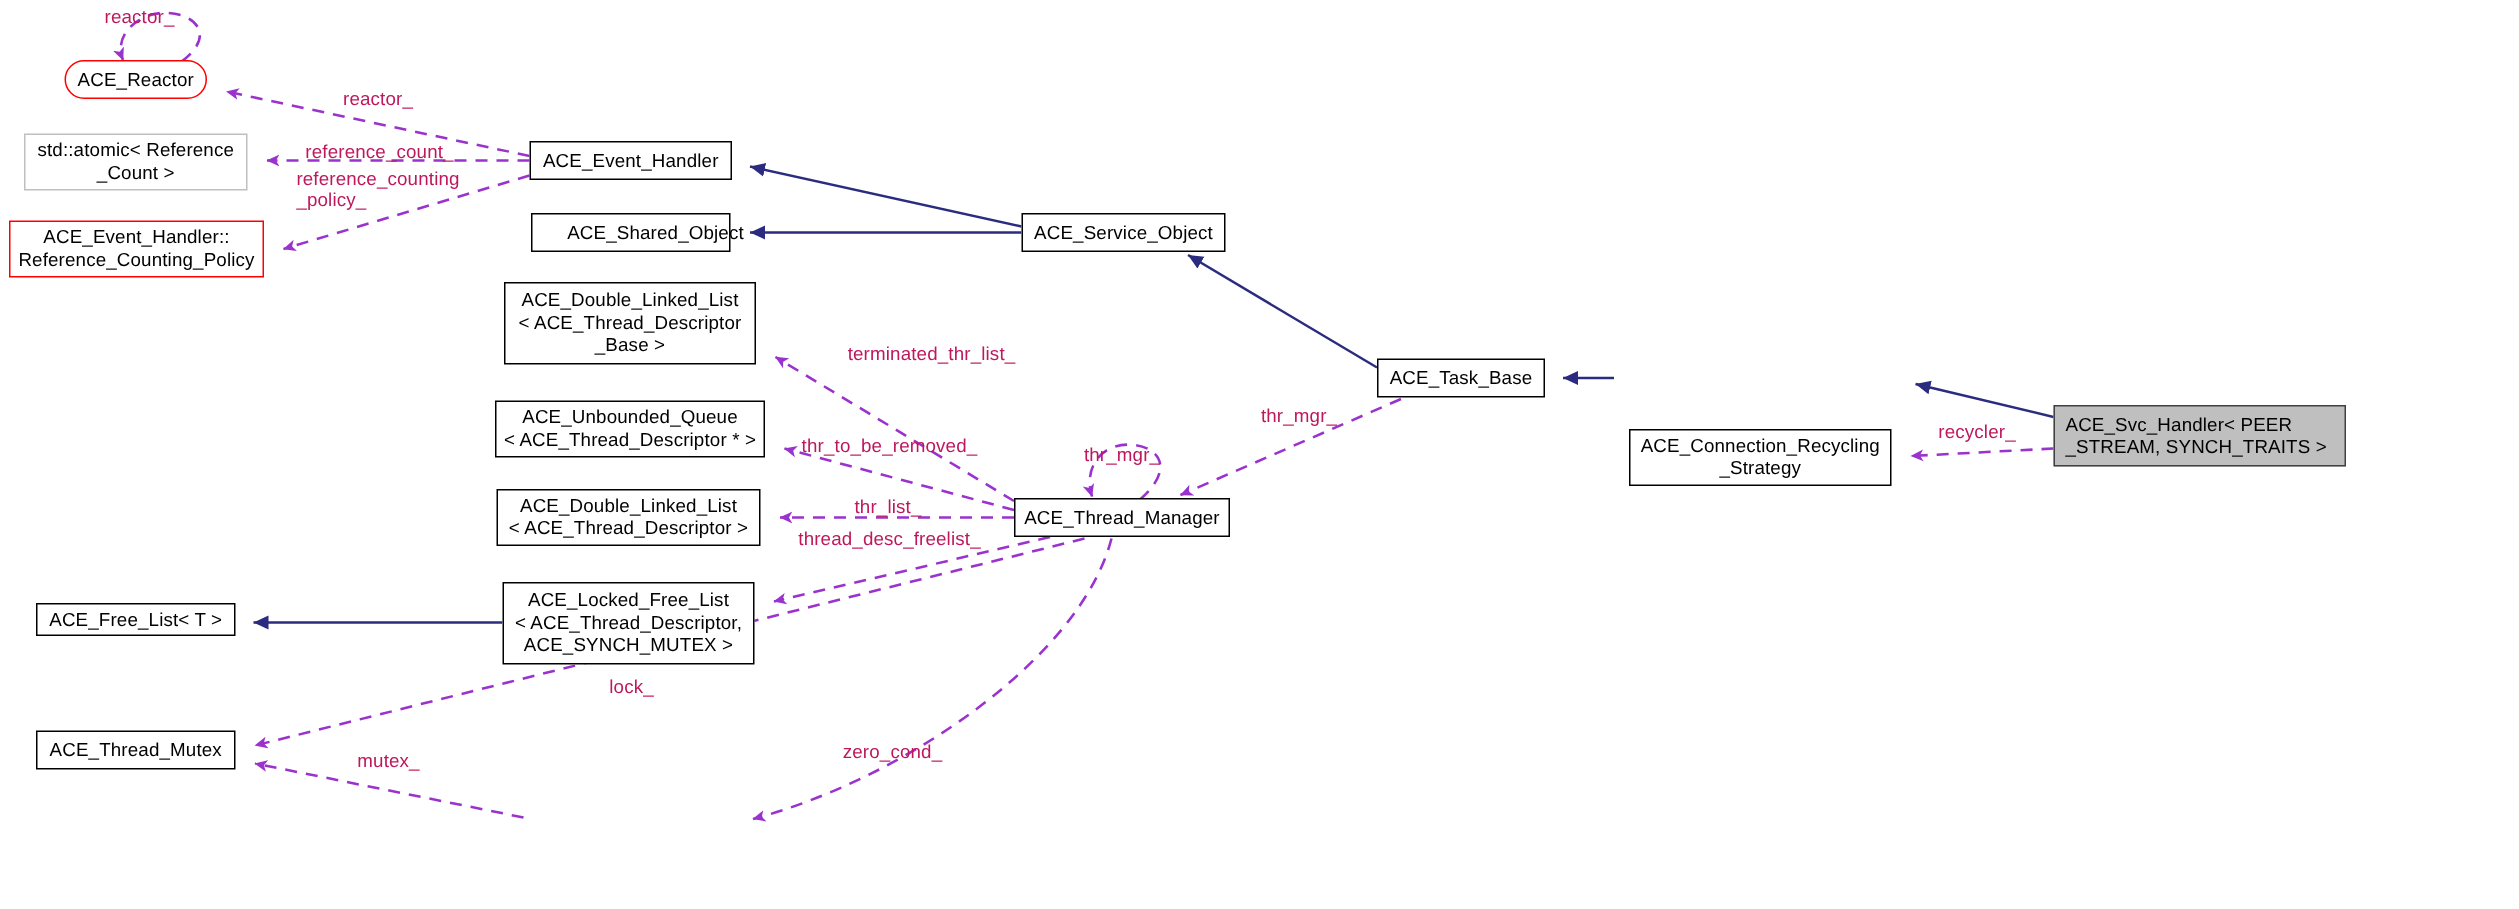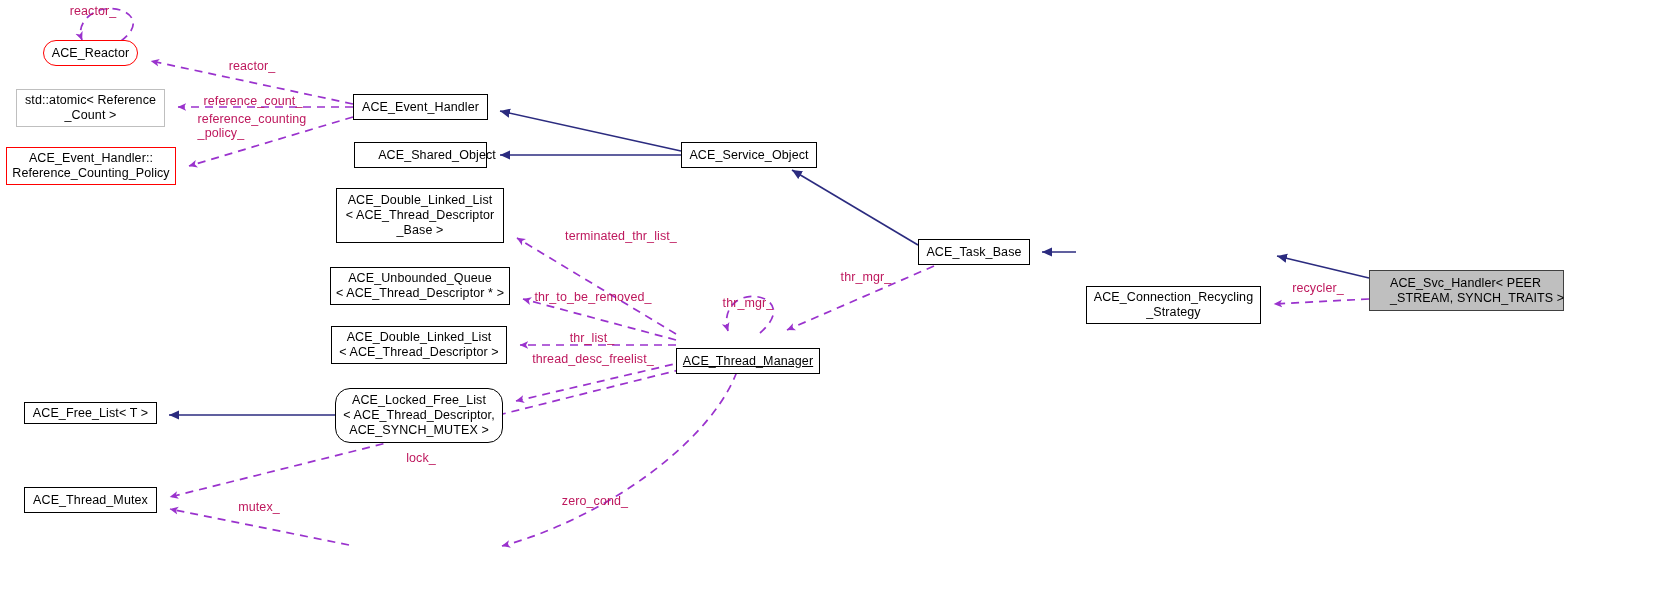--- a/index.html
+++ b/index.html
@@ -43,21 +43,21 @@
     border-color: #ff0000;
   }
   .node.grey-border {
     border-color: #bfbfbf;
   }
   .node.focus {
     background: #bfbfbf;
     border-color: #404040;
     justify-content: flex-start;
     text-align: left;
-    padding-left: 20px;
+    padding-left: 7px;
   }
   .edge-label {
     position: absolute;
     color: #be185d;
     font-size: 12.5px;
     line-height: 14px;
     white-space: pre;
     text-align: left;
     transform: translate(-50%, -50%);
     letter-spacing: 0.1px;
@@ -110,27 +110,27 @@
 _Count &gt;</div>
     <div class="node" style="left: 353px; top: 94px; width: 135px; height: 26px;">ACE_Event_Handler</div>
     <div class="node" style="left: 354px; top: 142px; width: 133px; height: 26px; padding-left: 33px;">ACE_Shared_Object</div>
     <div class="node" style="left: 336px; top: 188px; width: 168px; height: 55px;">ACE_Double_Linked_List
 &lt; ACE_Thread_Descriptor
 _Base &gt;</div>
     <div class="node" style="left: 330px; top: 267px; width: 180px; height: 38px;">ACE_Unbounded_Queue
 &lt; ACE_Thread_Descriptor * &gt;</div>
     <div class="node" style="left: 331px; top: 326px; width: 176px; height: 38px;">ACE_Double_Linked_List
 &lt; ACE_Thread_Descriptor &gt;</div>
-    <div class="node" style="left: 335px; top: 388px; width: 168px; height: 55px; border-radius: 15px;">ACE_Locked_Free_List
+    <div class="node" style="left: 335px; top: 388px; width: 168px; height: 55px;">ACE_Locked_Free_List
 &lt; ACE_Thread_Descriptor,
 ACE_SYNCH_MUTEX &gt;</div>
     <div class="node" style="left: 24px; top: 402px; width: 133px; height: 22px;">ACE_Free_List&lt; T &gt;</div>
     <div class="node" style="left: 24px; top: 487px; width: 133px; height: 26px;">ACE_Thread_Mutex</div>
     <div class="node" style="left: 681px; top: 142px; width: 136px; height: 26px;">ACE_Service_Object</div>
-    <div class="node" style="left: 676px; top: 348px; width: 144px; height: 26px; text-decoration: underline;">ACE_Thread_Manager</div>
+    <div class="node" style="left: 676px; top: 332px; width: 144px; height: 26px;">ACE_Thread_Manager</div>
     <div class="node" style="left: 918px; top: 239px; width: 112px; height: 26px;">ACE_Task_Base</div>
     <div class="node" style="left: 1086px; top: 286px; width: 175px; height: 38px;">ACE_Connection_Recycling
 _Strategy</div>
     <div class="node focus" style="left: 1369px; top: 270px; width: 195px; height: 41px;">ACE_Svc_Handler&lt; PEER
 _STREAM, SYNCH_TRAITS &gt;</div>
     <div class="edge-label" style="left: 93px; top: 11px;">reactor_</div>
     <div class="edge-label" style="left: 252px; top: 66px;">reactor_</div>
     <div class="edge-label" style="left: 253px; top: 101px;">reference_count_</div>
     <div class="edge-label" style="left: 252px; top: 126px;">reference_counting
 _policy_</div>

